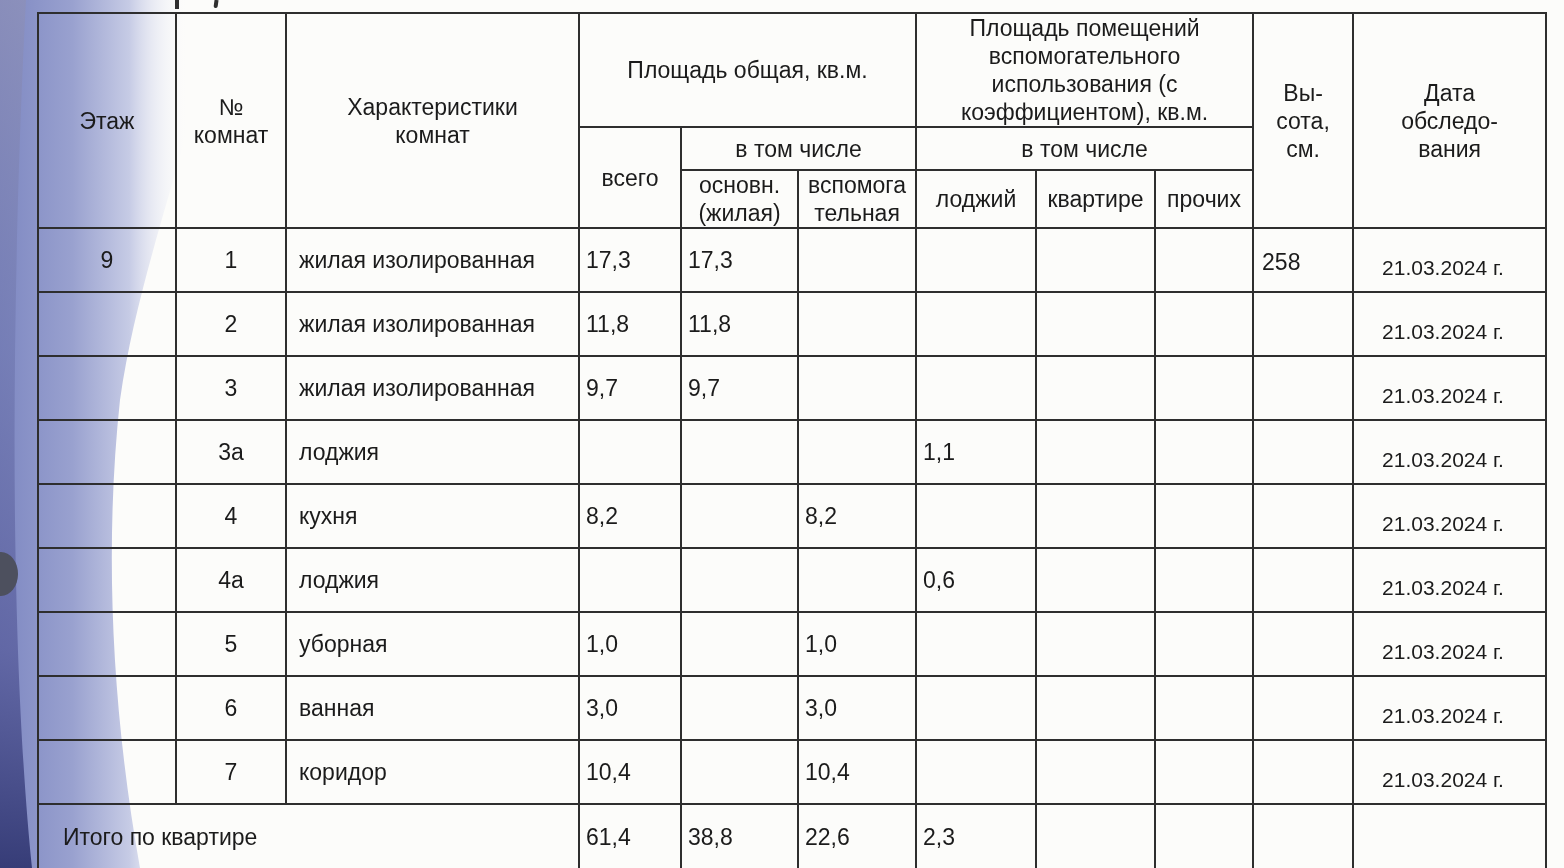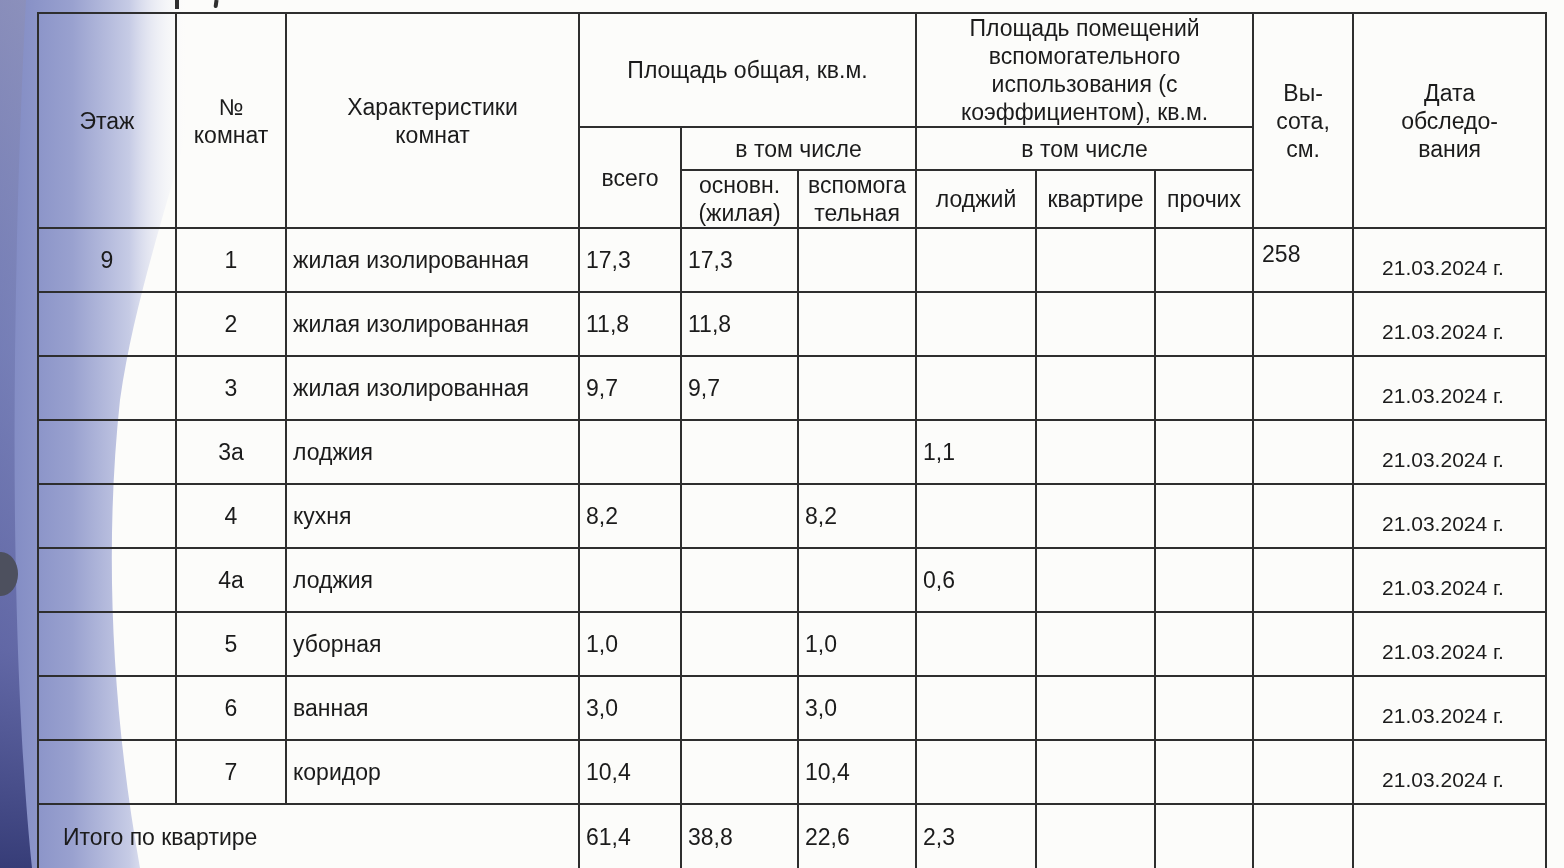--- a/index.html
+++ b/index.html
@@ -35,22 +35,22 @@
     font-size:23px;text-align:center;vertical-align:middle;
     white-space:pre-line;line-height:1.22;padding:0 8px;
   }
   thead tr.h1{height:105px;}
   thead tr.h2{height:43px;}
   thead tr.h3{height:50px;margin-left:40px;}
   tbody tr{height:64px;}
   tfoot tr{height:66px;}
   td{font-size:23px;vertical-align:middle;padding:0 0 0 6px;}
   td.c-floor,td.c-no{text-align:center;padding:0;}
-  td.c-char{padding-left:6px;}
-  td.c-height{vertical-align:top;padding:12px 0 0 8px;}
+  td.c-char{padding-left:12px;}
+  td.c-height{vertical-align:top;padding:20px 0 0 8px;}
   td.c-date{font-size:21px;vertical-align:bottom;padding:0 0 11px 28px;}
   tfoot td.total-label{padding-left:24px;}
 </style>
 </head>
 <body>
 
 <div class="page">
 
   <svg class="left-band" width="260" height="868" viewBox="0 0 260 868">
     <defs>

